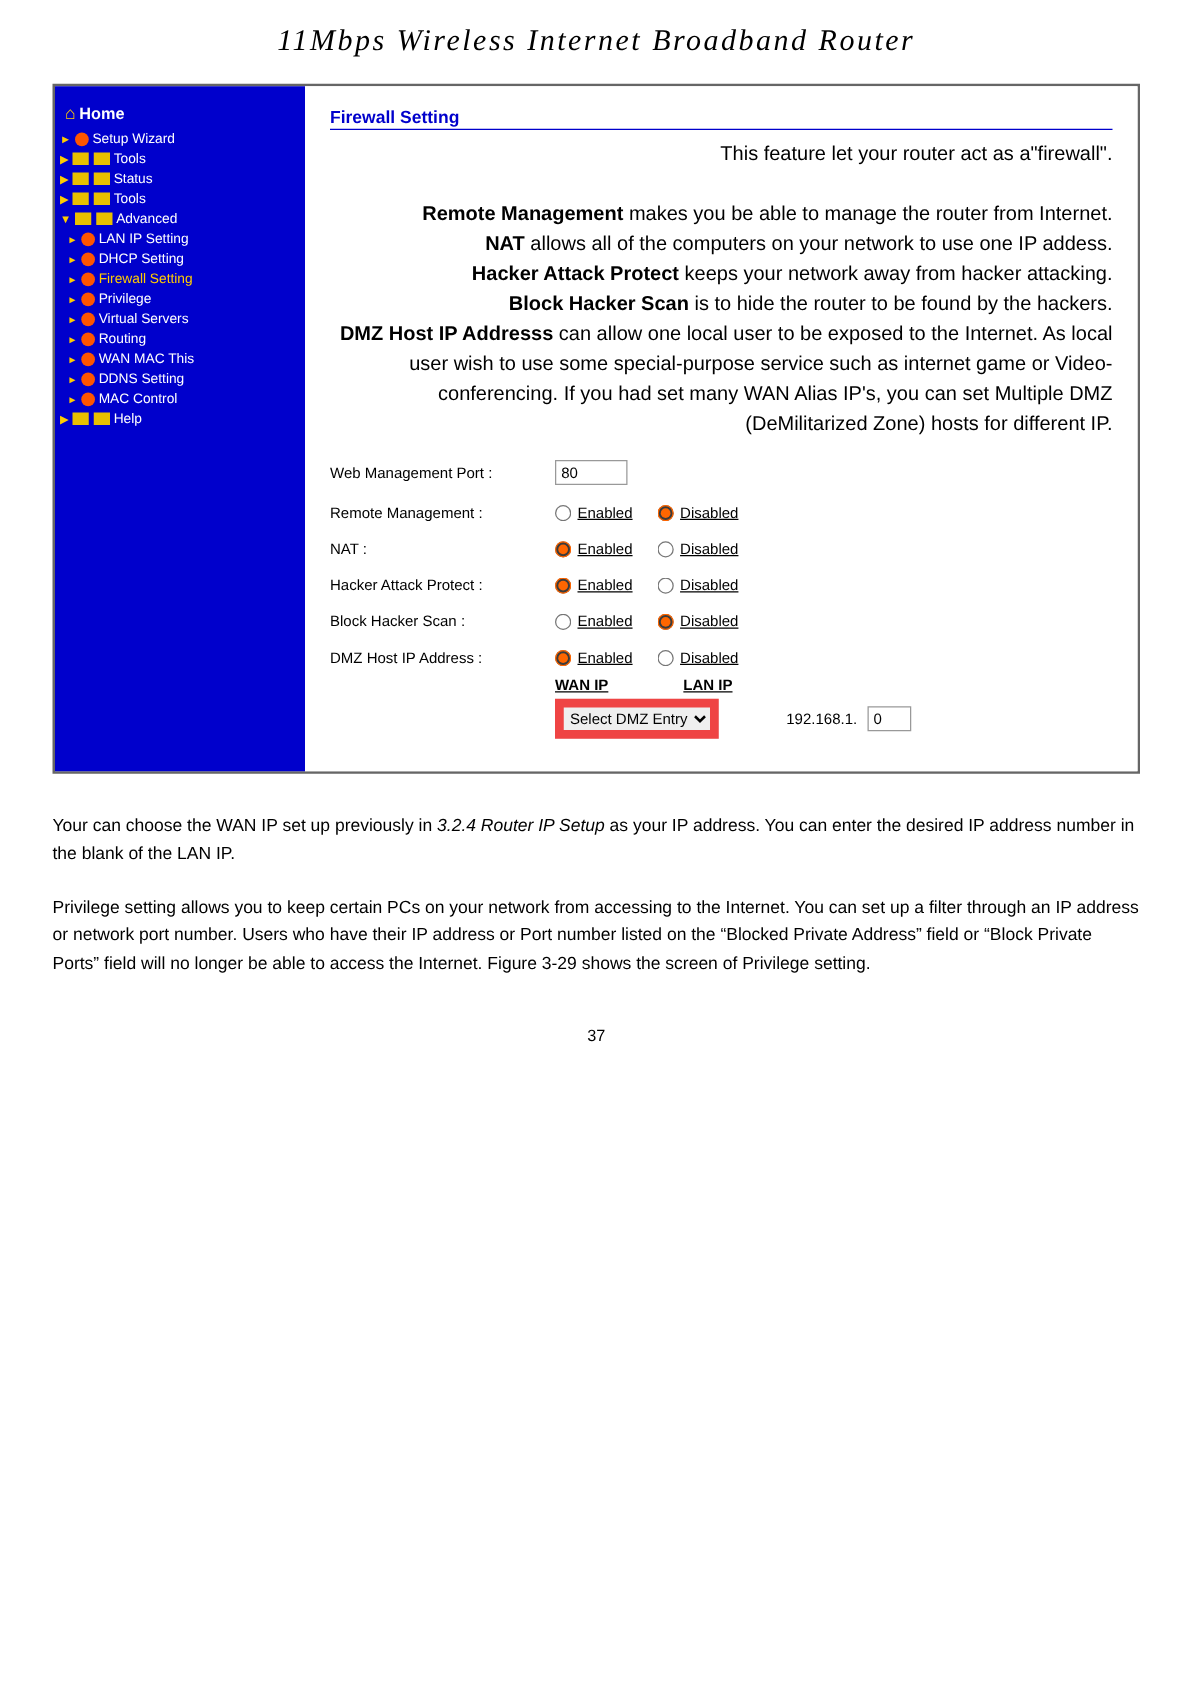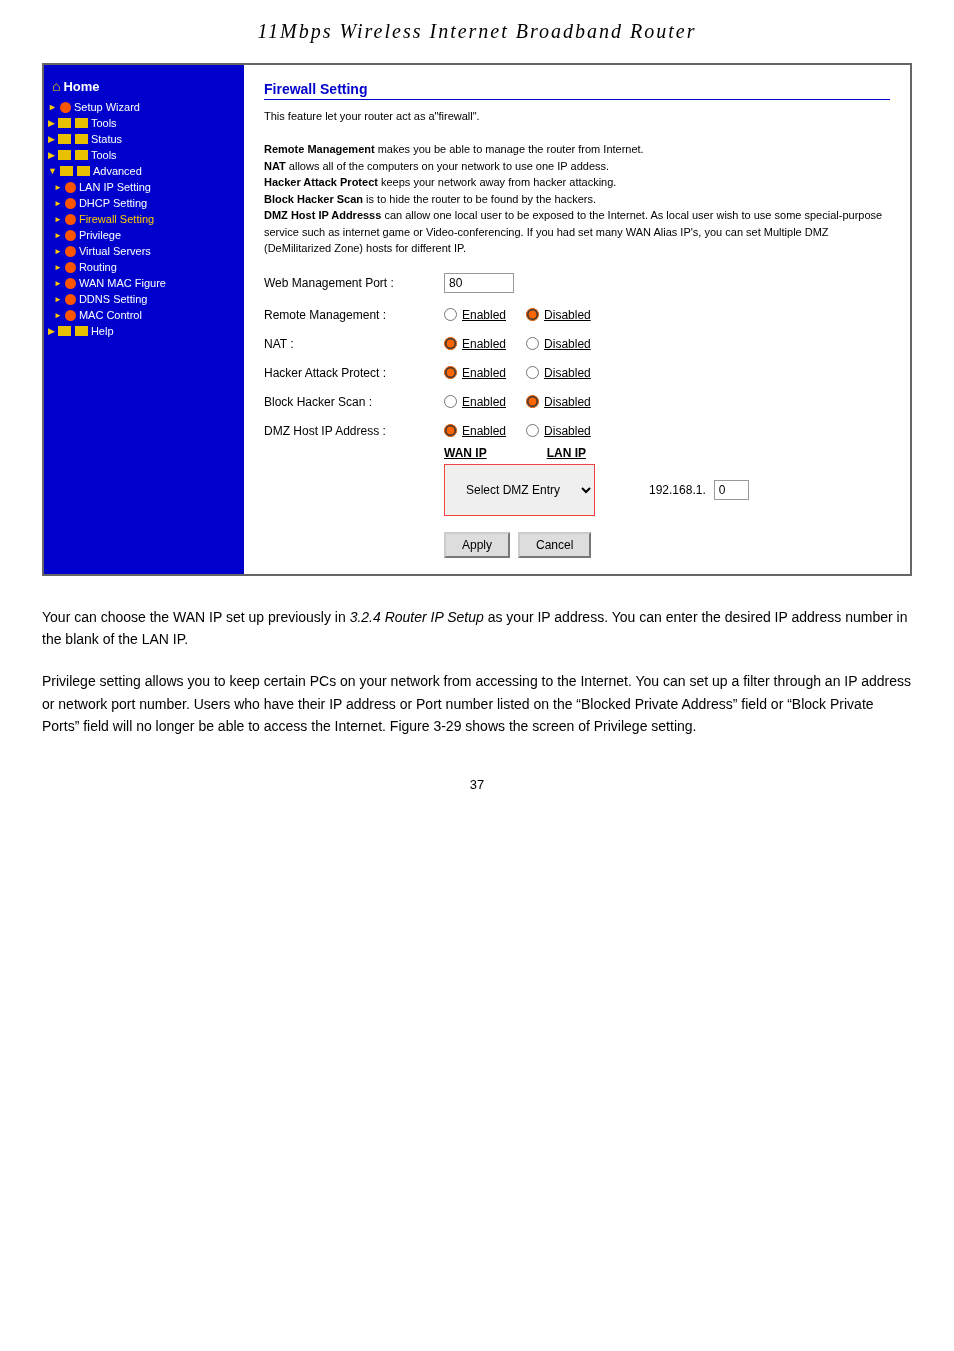--- a/index.html
+++ b/index.html
@@ -10,21 +10,21 @@
       color: #000;
       width: 954px;
       min-height: 1351px;
       padding: 20px 40px;
     }
 
     .page-title {
       text-align: center;
       font-family: Georgia, serif;
       font-style: italic;
-      font-size: 20px;
+      font-size: 24px;
       letter-spacing: 2px;
       margin-bottom: 20px;
       color: #000;
     }
 
     .router-ui {
       border: 2px solid #666;
       display: flex;
       width: 870px;
       margin: 0 auto 30px auto;
@@ -51,24 +51,25 @@
     .section-title {
       color: #0000cc;
       font-size: 14px;
       font-weight: bold;
       margin-bottom: 8px;
       border-bottom: 1px solid #0000cc;
       padding-bottom: 2px;
     }
 
     .description {
-      font-size: 11px;
+      font-size: 16px;
       line-height: 1.5;
       margin-bottom: 16px;
       color: #000;
+      text-align: right;
     }
 
     .description b {
       font-weight: bold;
     }
 
     .form-row {
       margin-bottom: 8px;
       display: flex;
       align-items: center;
@@ -102,22 +103,22 @@
 
     input[type="text"] {
       border: 1px solid #999;
       padding: 2px 4px;
       font-size: 12px;
       width: 50px;
     }
 
     select {
       font-size: 12px;
-      border: 1px solid #ef4444;
-      padding: 17px;
+      border: 7px solid #ef4444;
+      padding: 1px;
     }
 
     .button-row {
       display: flex;
       gap: 8px;
       padding-left: 180px;
       margin-top: 16px;
     }
 
     .btn {
@@ -262,21 +263,21 @@
 
     <div class="sidebar-row sidebar-indent2">
       <span style="color:#ffcc00; font-size:8px; margin-left:6px;">►</span>
       <span class="gear-icon"></span>
       <span>Routing</span>
     </div>
 
     <div class="sidebar-row sidebar-indent2">
       <span style="color:#ffcc00; font-size:8px; margin-left:6px;">►</span>
       <span class="gear-icon"></span>
-      <span>WAN MAC Figure</span>
+      <span>WAN MAC This</span>
     </div>
 
     <div class="sidebar-row sidebar-indent2">
       <span style="color:#ffcc00; font-size:8px; margin-left:6px;">►</span>
       <span class="gear-icon"></span>
       <span>DDNS Setting</span>
     </div>
 
     <div class="sidebar-row sidebar-indent2">
       <span style="color:#ffcc00; font-size:8px; margin-left:6px;">►</span>
@@ -302,21 +303,21 @@
       <span><b>Remote Management</b> makes you be able to manage the router from Internet.</span><br>
       <span><b>NAT</b> allows all of the computers on your network to use one IP addess.</span><br>
       <span><b>Hacker Attack Protect</b> keeps your network away from hacker attacking.</span><br>
       <span><b>Block Hacker Scan</b> is to hide the router to be found by the hackers.</span><br>
       <span><b>DMZ Host IP Addresss</b> can allow one local user to be exposed to the Internet. As local user wish to use some special-purpose service such as internet game or Video-conferencing.  If you had set many WAN Alias IP's, you can set Multiple DMZ (DeMilitarized Zone) hosts for different IP.</span>
     </div>
 
     <div class="form-row">
       <div class="form-label">Web Management Port :</div>
       <div class="form-controls">
-        <input type="text" value="80" style="width: 70px;">
+        <input type="text" value="80" style="width: 58px;">
       </div>
     </div>
 
     <div class="form-row">
       <div class="form-label">Remote Management :</div>
       <div class="form-controls">
         <label class="radio-group">
           <input type="radio" name="remote_mgmt" value="enabled" style="">
           <span>Enabled</span>
         </label>
@@ -390,24 +391,20 @@
       </div>
       <div style="display:flex; align-items:center; gap:8px;">
         <select>
           <option>Select DMZ Entry</option>
         </select>
         <span style="font-size:12px;margin-left:46px;">192.168.1.</span>
         <input type="text" value="0" style="width: 35px; font-size: 12px;">
       </div>
     </div>
 
-    <div class="button-row">
-      <button class="btn">Apply</button>
-      <button class="btn">Cancel</button>
-    </div>
 
   </div>
 </div>
 
 <div class="body-text">
   <span>Your can choose the WAN IP set up previously in </span><em>3.2.4 Router IP Setup</em><span> as your IP address. You can enter the desired IP address number in the blank of the LAN IP.</span>
 </div>
 
 <div class="body-text" style="margin-top:20px;">
   <p>Privilege setting allows you to keep certain PCs on your network from accessing to the Internet. You can set up a filter through an IP address or network port number. Users who have their IP address or Port number listed on the “Blocked Private Address” field or “Block Private Ports” field will no longer be able to access the Internet. Figure 3-29 shows the screen of Privilege setting.</p>

